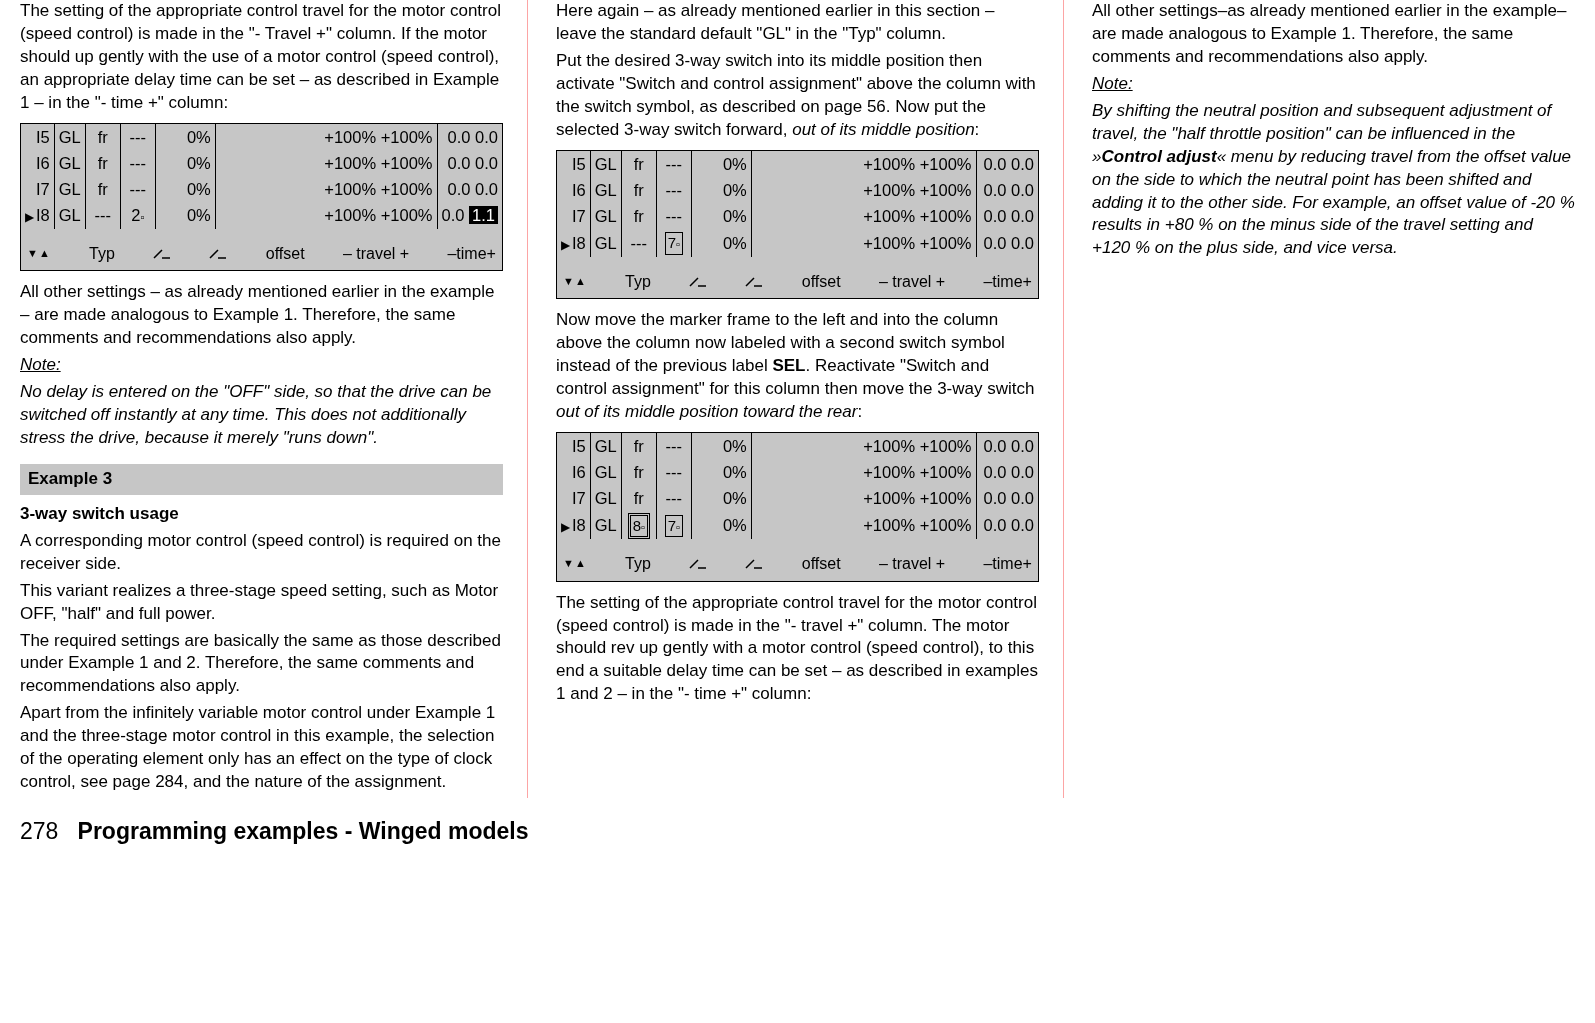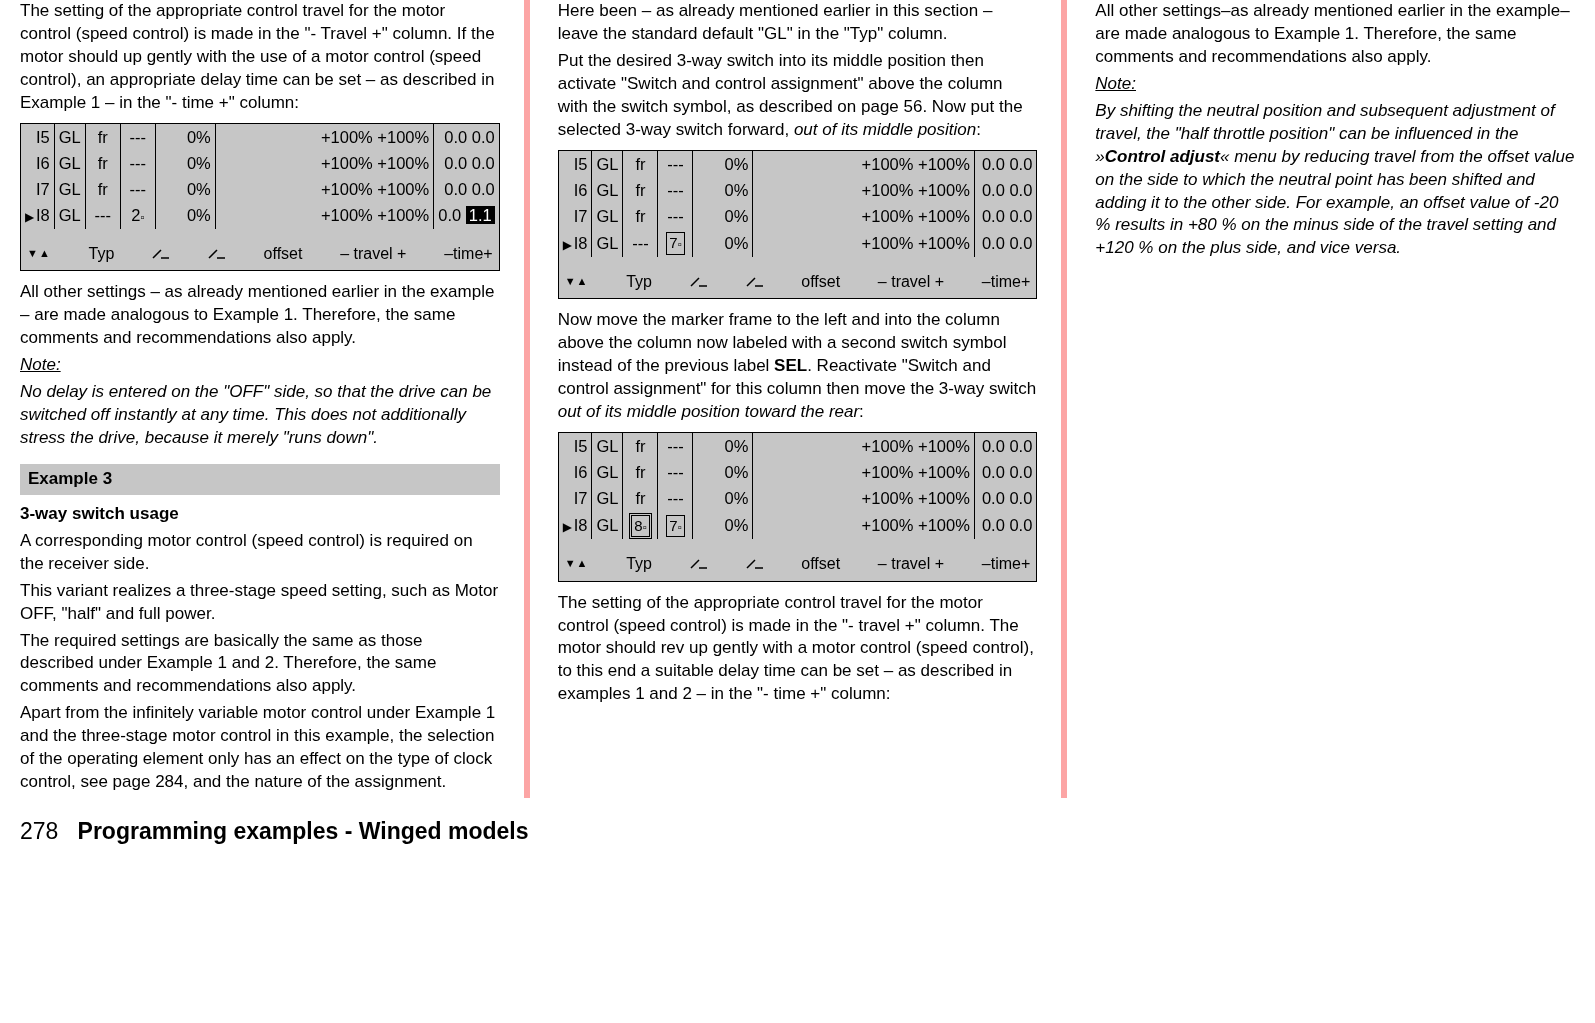--- a/index.html
+++ b/index.html
@@ -12,21 +12,21 @@
       padding: 0 20px;
       width: 1595px;
     }
     .columns {
       display: flex;
       gap: 28px;
     }
     .col {
       flex: 1;
       min-width: 0;
-      border-right: 6px solid #fca5a5;
+      border-right: 1px solid #fca5a5;
       padding-right: 24px;
     }
     .col:last-child {
       border-right: none;
       padding-right: 0;
     }
     p { margin-bottom: 4px; }
     .note-label {
       text-decoration: underline;
       font-style: italic;
@@ -177,21 +177,21 @@
 
     <div class="example-header">Example 3</div>
     <p class="subhead">3-way switch usage</p>
     <p>A corresponding motor control (speed control) is required on the receiver side.</p>
     <p>This variant realizes a three-stage speed setting, such as Motor OFF, "half" and full power.</p>
     <p>The required settings are basically the same as those described under Example 1 and 2. Therefore, the same comments and recommendations also apply.</p>
     <p>Apart from the infinitely variable motor control under Example 1 and the three-stage motor control in this example, the selection of the operating element only has an effect on the type of clock control, see page 284, and the nature of the assignment.</p>
   </div>
 
   <div class="col">
-    <p>Here been – as already mentioned earlier in this section – leave the standard default "GL" in the "Typ" column.</p>
+    <p>Here again – as already mentioned earlier in this section – leave the standard default "GL" in the "Typ" column.</p>
     <p>
       <span>Put the desired 3-way switch into its middle position then activate "Switch and control assignment" above the column with the switch symbol, as described on page 56. Now put the selected 3-way switch forward, </span><em>out of its middle position</em><span>:</span>
     </p>
 
     <div class="tbl-wrap">
       <table class="tbl">
           <tbody class="tbl-body" id="tbl2-body">
             <tr>
               <td style="width:18px"><span class="tri"></span>I5</td>
               <td style="width:30px;text-align:center">GL</td>

